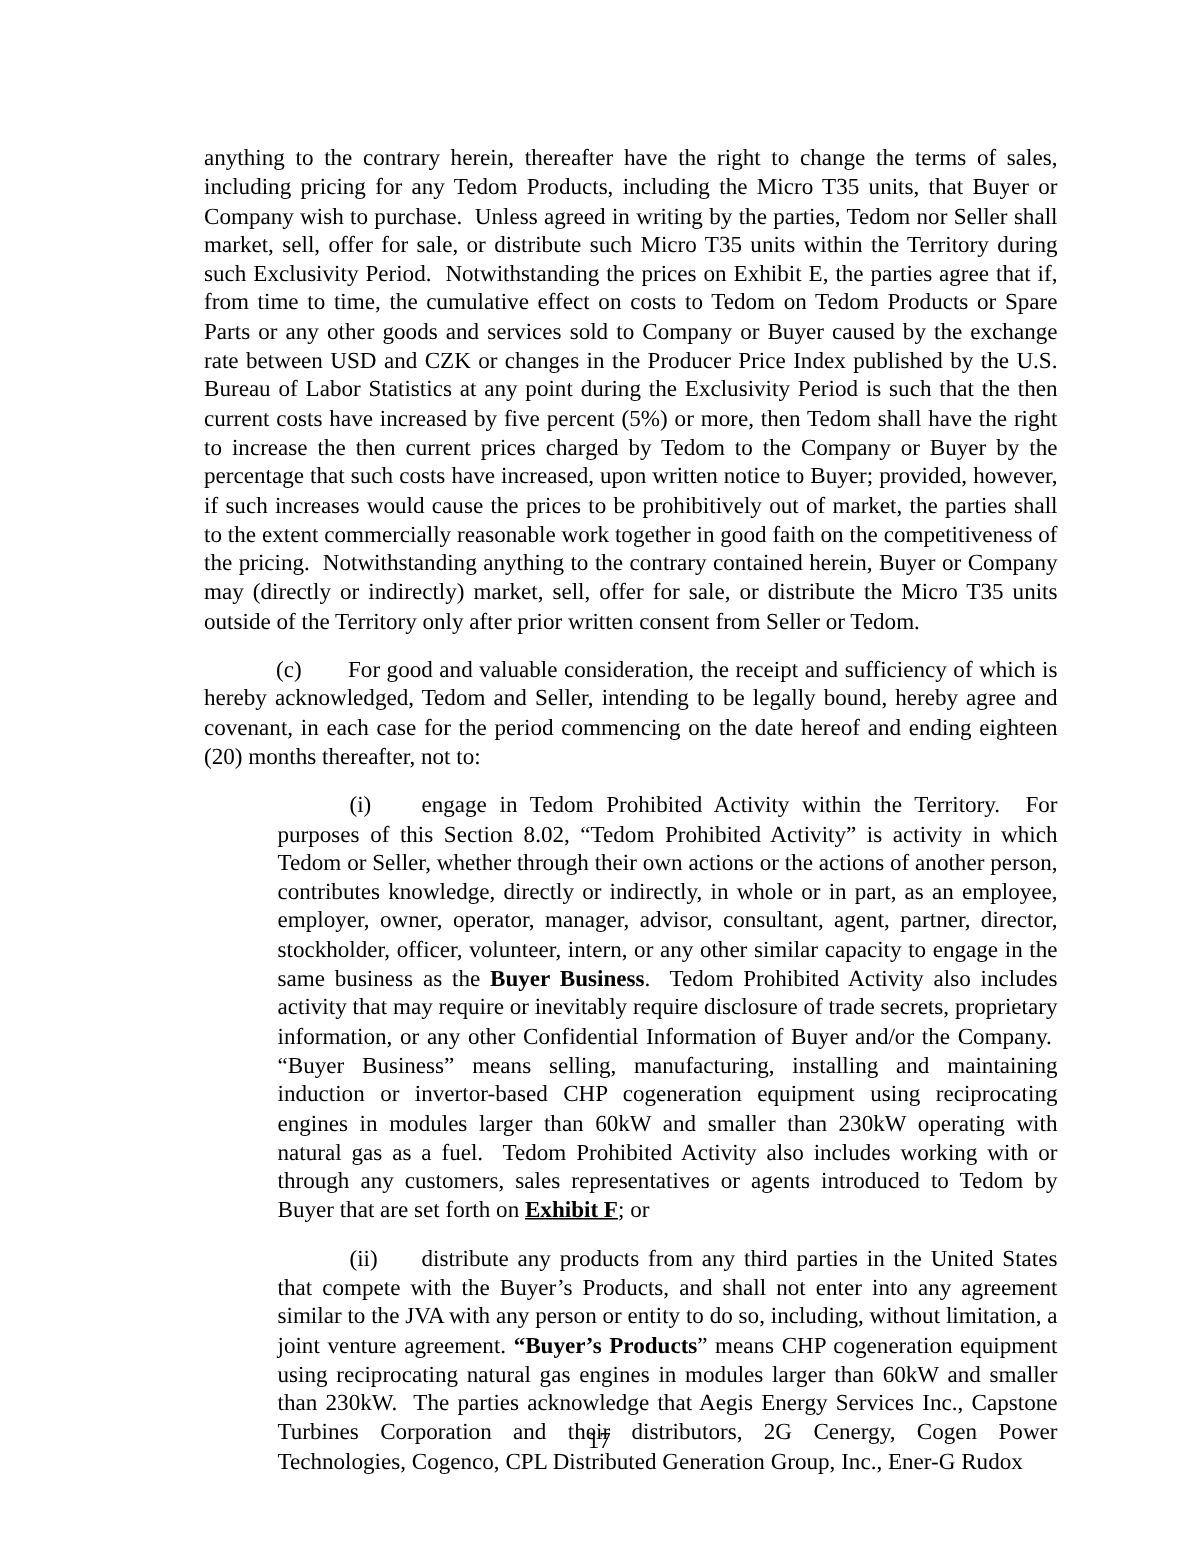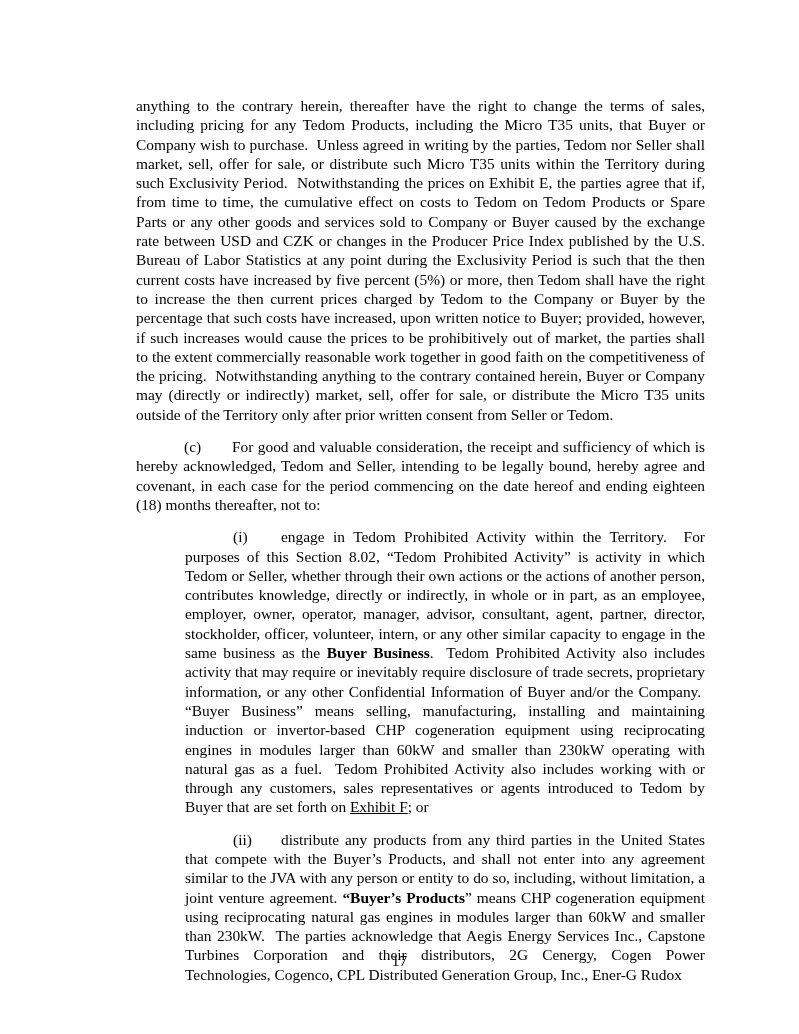--- a/index.html
+++ b/index.html
@@ -34,35 +34,35 @@
   }
   .content p.has-label {
     text-indent: 48px;
   }
   .para-label {
     display: inline-block;
     width: 48px;
     text-indent: 0;
   }
   .run-b { font-weight: bold; margin-top: 38px; }
-  .run-u { text-decoration: underline; }
+  .run-u { text-decoration: underline; font-weight: bold; }
   .footer {
     position: absolute;
     top: 951px;
     left: 0;
     width: 799px;
     text-align: center;
   }
 </style>
 </head>
 <body>
 
 <div class="page">
   <div class="content">
       <p><span>anything to the contrary herein, thereafter have the right to change the terms of sales, including pricing for any Tedom Products, including the Micro T35 units, that Buyer or Company wish to purchase.&nbsp; Unless agreed in writing by the parties, Tedom nor Seller shall market, sell, offer for sale, or distribute such Micro T35 units within the Territory during such Exclusivity Period.&nbsp; Notwithstanding the prices on Exhibit E, the parties agree that if, from time to time, the cumulative effect on costs to Tedom on Tedom Products or Spare Parts or any other goods and services sold to Company or Buyer caused by the exchange rate between USD and CZK or changes in the Producer Price Index published by the U.S. Bureau of Labor Statistics at any point during the Exclusivity Period is such that the then current costs have increased by five percent (5%) or more, then Tedom shall have the right to increase the then current prices charged by Tedom to the Company or Buyer by the percentage that such costs have increased, upon written notice to Buyer; provided, however, if such increases would cause the prices to be prohibitively out of market, the parties shall to the extent commercially reasonable work together in good faith on the competitiveness of the pricing.&nbsp; Notwithstanding anything to the contrary contained herein, Buyer or Company may (directly or indirectly) market, sell, offer for sale, or distribute the Micro T35 units outside of the Territory only after prior written consent from Seller or Tedom.</span></p>
-      <p class="has-label"><span class="para-label">(c)</span><span>For good and valuable consideration, the receipt and sufficiency of which is hereby acknowledged, Tedom and Seller, intending to be legally bound, hereby agree and covenant, in each case for the period commencing on the date hereof and ending eighteen (18) months thereafter, not to:</span></p>
+      <p class="has-label"><span class="para-label">(c)</span><span>For good and valuable consideration, the receipt and sufficiency of which is hereby acknowledged, Tedom and Seller, intending to be legally bound, hereby agree and covenant, in each case for the period commencing on the date hereof and ending eighteen (20) months thereafter, not to:</span></p>
       <p class="level1 has-label"><span class="para-label">(i)</span><span>engage in Tedom Prohibited Activity within the Territory.&nbsp; For purposes of this Section 8.02, “Tedom Prohibited Activity” is activity in which Tedom or Seller, whether through their own actions or the actions of another person, contributes knowledge, directly or indirectly, in whole or in part, as an employee, employer, owner, operator, manager, advisor, consultant, agent, partner, director, stockholder, officer, volunteer, intern, or any other similar capacity to engage in the same business as the </span><span class="run-b">Buyer Business</span><span>.&nbsp; Tedom Prohibited Activity also includes activity that may require or inevitably require disclosure of trade secrets, proprietary information, or any other Confidential Information of Buyer and/or the Company.&nbsp; “Buyer Business” means selling, manufacturing, installing and maintaining induction or invertor-based CHP cogeneration equipment using reciprocating engines in modules larger than 60kW and smaller than 230kW operating with natural gas as a fuel.&nbsp; Tedom Prohibited Activity also includes working with or through any customers, sales representatives or agents introduced to Tedom by Buyer that are set forth on </span><span class="run-u">Exhibit F</span><span>; or</span></p>
       <p class="level1 has-label"><span class="para-label">(ii)</span><span>distribute any products from any third parties in the United States that compete with the Buyer’s Products, and shall not enter into any agreement similar to the JVA with any person or entity to do so, including, without limitation, a joint venture agreement. </span><span class="run-b">“Buyer’s Products</span><span>” means CHP cogeneration equipment using reciprocating natural gas engines in modules larger than 60kW and smaller than 230kW.&nbsp; The parties acknowledge that Aegis Energy Services Inc., Capstone Turbines Corporation and their distributors, 2G Cenergy, Cogen Power Technologies, Cogenco, CPL Distributed Generation Group, Inc., Ener-G Rudox</span></p>
     </div>
   <div class="footer">
     <span>17</span>
   </div>
 </div>
 
 </body></html>

